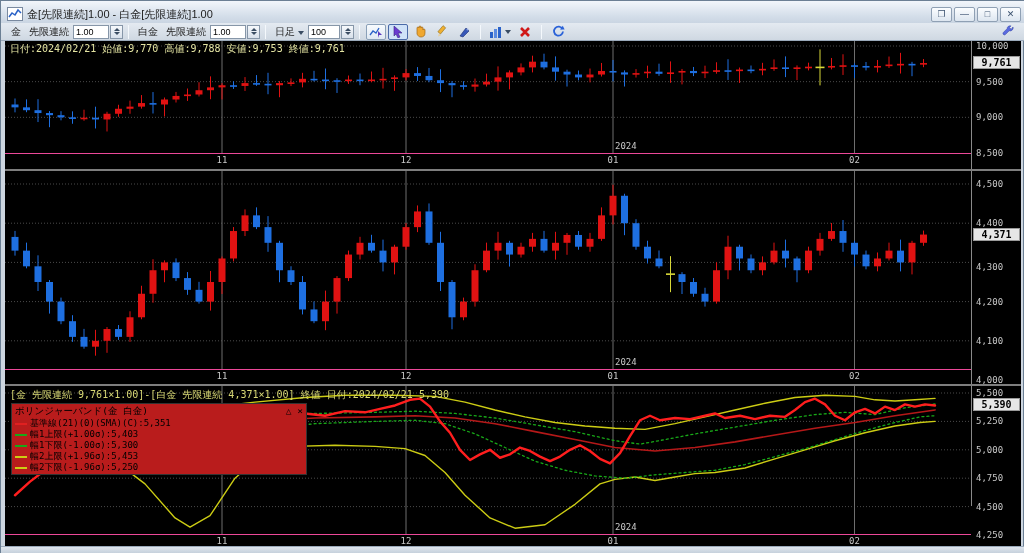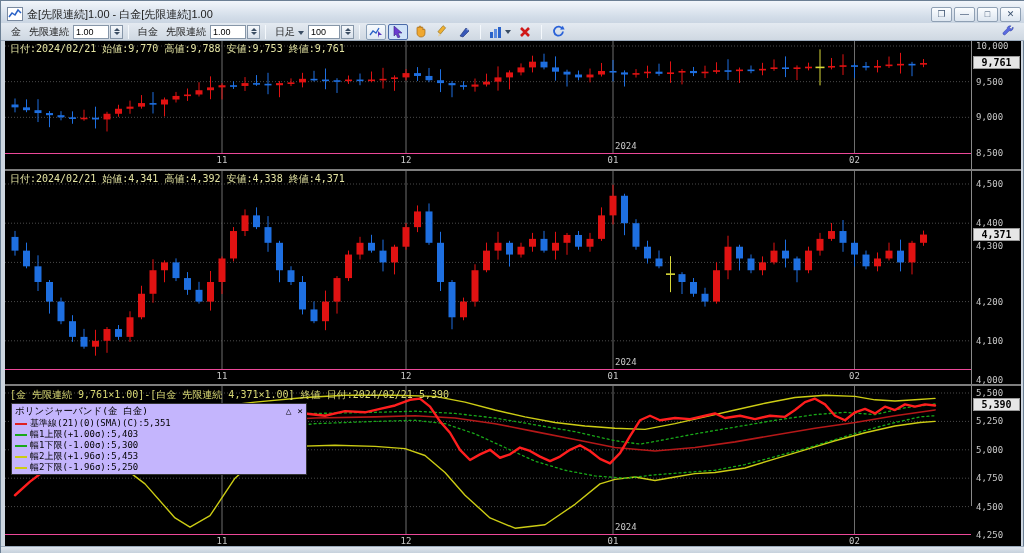--- a/index.html
+++ b/index.html
@@ -52,21 +52,21 @@
     font-size:10px; color:#e4e4a2; white-space:nowrap; z-index:5; }
   .axis-label { position:absolute; left:4px; font-size:9px; color:#c8c8c8;
     font-family:"DejaVu Sans Mono",monospace; white-space:nowrap; }
   .pricebox { position:absolute; left:1px; width:47px; height:13px; background:#e6e6e6;
     border:1px solid #9a9a9a; color:#000; font-weight:bold; font-size:10px;
     font-family:"DejaVu Sans Mono",monospace; text-align:center; line-height:11px; z-index:6; }
   .month-label { position:absolute; top:1px; width:24px; margin-left:-12px; text-align:center;
     font-size:9px; color:#c8c8c8; font-family:"DejaVu Sans Mono",monospace; }
 
   
-  #legend { position:absolute; left:6px; top:17px; width:296px; background:#c4b5fd;
+  #legend { position:absolute; left:6px; top:17px; width:296px; background:#b91c1c;
     border:1px solid #333; z-index:8; font-family:"DejaVu Sans Mono",monospace;
     font-size:9px; color:#000; padding:1px 3px; }
   #legend-title { display:flex; justify-content:space-between; font-size:9.5px; }
   .lg-row { display:flex; align-items:center; height:11px; white-space:nowrap; }
   .lg-swatch { display:inline-block; width:12px; height:2px; margin-right:3px; flex:0 0 12px; }
   #spread-header { position:absolute; left:5px; top:2px; font-family:"DejaVu Sans Mono",monospace;
     font-size:10px; color:#d8d874; white-space:nowrap; z-index:5; }
 </style>
 </head>
 <body>
@@ -350,21 +350,20 @@
         <div class="pricebox" id="box0" style="top: 15.0487px; text-align: center;">9,761</div>
       <div class="axis-label" style="top: 0px;">10,000</div>
           <div class="axis-label" style="top: 35.6667px;">9,500</div>
           <div class="axis-label" style="top: 71.3333px;">9,000</div>
           <div class="axis-label" style="top: 107px;">8,500</div>
         </div>
     </div>
     <div class="psep" style="top:128px"></div>
 
     <div class="panel" id="panel-platinum" style="top:130px;height:213px">
-      <div class="info">日付:2024/02/21 始値:4,341 高値:4,392 安値:4,338 終値:4,371</div>
       <svg class="plot" id="plot1" width="966" height="198">
           <line x1="0" y1="13" x2="966" y2="13" stroke="#4a4a4a" stroke-width="1" stroke-dasharray="1 2"></line>
           <line x1="0" y1="52.2" x2="966" y2="52.2" stroke="#4a4a4a" stroke-width="1" stroke-dasharray="1 2"></line>
           <line x1="0" y1="91.4" x2="966" y2="91.4" stroke="#4a4a4a" stroke-width="1" stroke-dasharray="1 2"></line>
           <line x1="0" y1="130.6" x2="966" y2="130.6" stroke="#4a4a4a" stroke-width="1" stroke-dasharray="1 2"></line>
           <line x1="0" y1="169.8" x2="966" y2="169.8" stroke="#4a4a4a" stroke-width="1" stroke-dasharray="1 2"></line>
           <line x1="217" y1="0" x2="217" y2="198" stroke="#6e6e6e" stroke-width="1"></line>
           <line x1="401" y1="0" x2="401" y2="198" stroke="#6e6e6e" stroke-width="1"></line>
           <line x1="608" y1="0" x2="608" y2="198" stroke="#6e6e6e" stroke-width="1"></line>
           <text x="610" y="194" fill="#c8c8c8" font-size="9px" font-family="DejaVu Sans Mono,monospace">2024</text>
@@ -533,21 +532,21 @@
       <div class="axis-strip" id="xaxis1" style="top:198px;height:15px">
           <div class="month-label" style="left: 217px;">11</div>
           <div class="month-label" style="left: 401px;">12</div>
           <div class="month-label" style="left: 608px;">01</div>
           <div class="month-label" style="left: 849.5px;">02</div>
         </div>
       <div class="axiscol" id="yaxis1">
         <div class="pricebox" id="box1" style="top: 56.568px;">4,371</div>
       <div class="axis-label" style="top: 8px;">4,500</div>
           <div class="axis-label" style="top: 47.2px;">4,400</div>
-          <div class="axis-label" style="top: 70px;">4,300</div>
+          <div class="axis-label" style="top: 91px;">4,300</div>
           <div class="axis-label" style="top: 125.6px;">4,200</div>
           <div class="axis-label" style="top: 164.8px;">4,100</div>
           <div class="axis-label" style="top: 204px;">4,000</div>
         </div>
     </div>
     <div class="psep" style="top:343px"></div>
 
     <div class="panel" id="panel-spread" style="top:345px;height:120px">
       <div id="spread-header">[金 先限連続 9,761×1.00]-[白金 先限連続 4,371×1.00] 終値 日付:2024/02/21 5,390</div>
       <svg class="plot" id="plot2" width="966" height="148">

